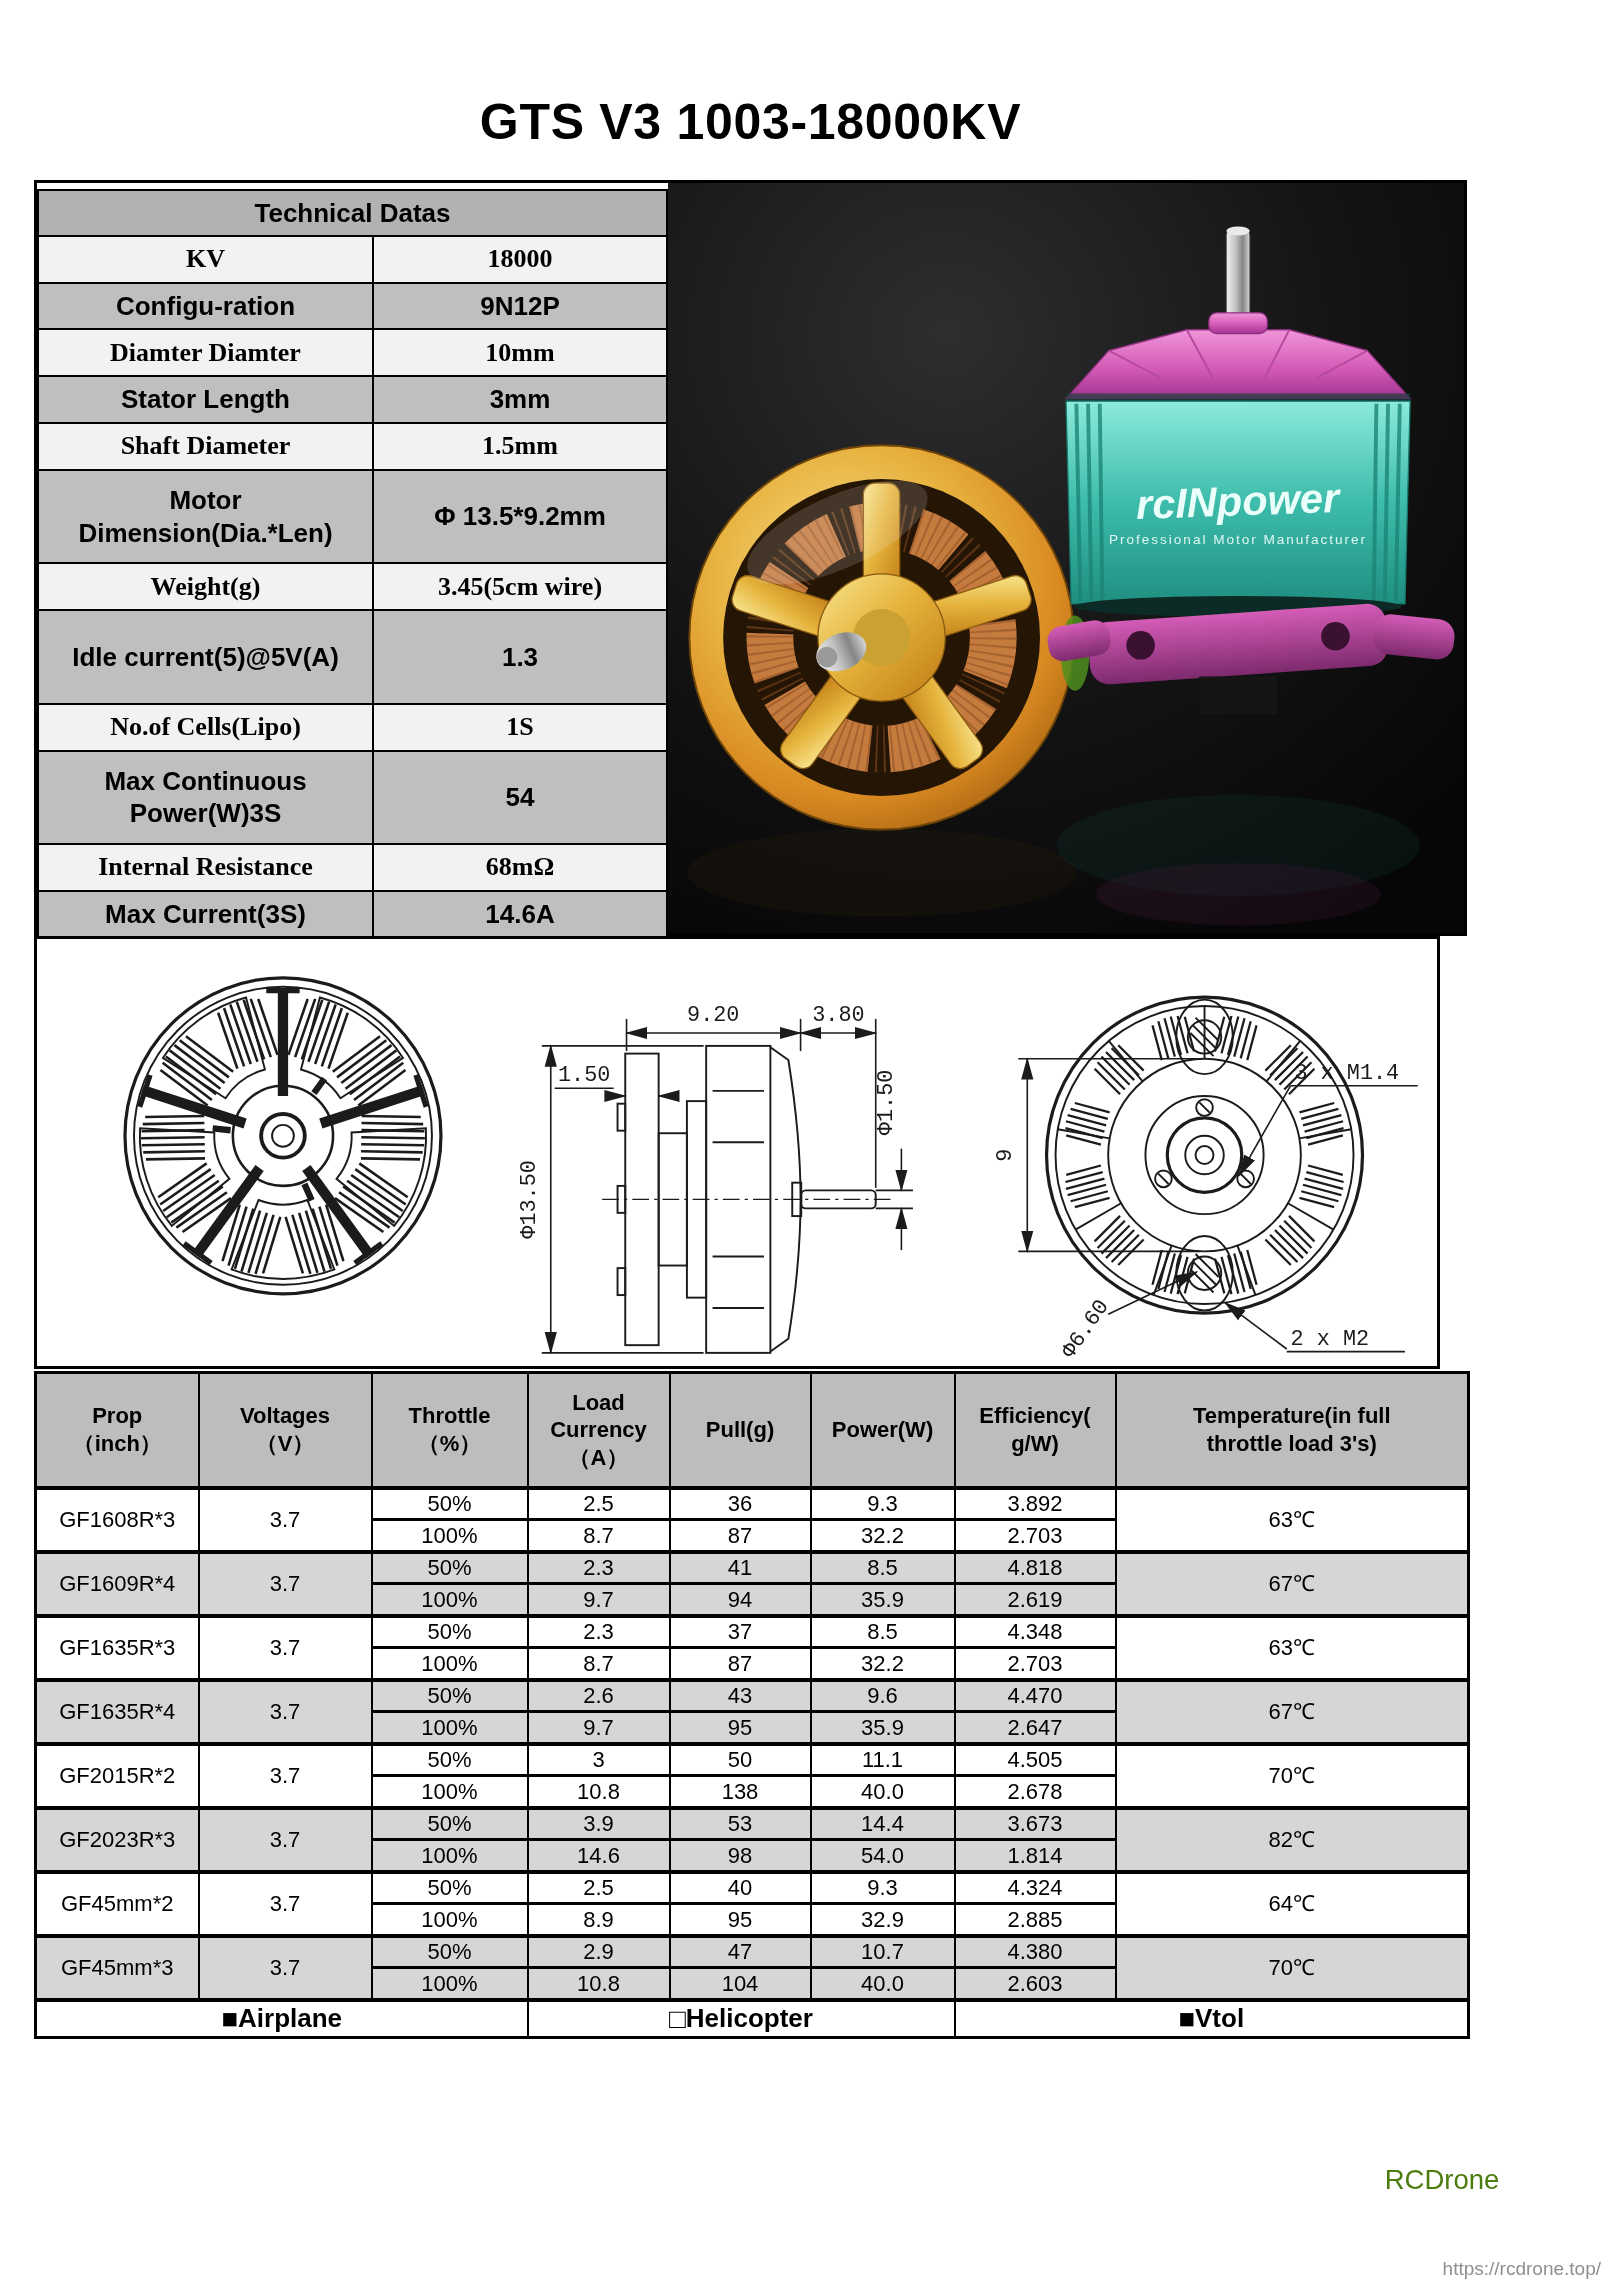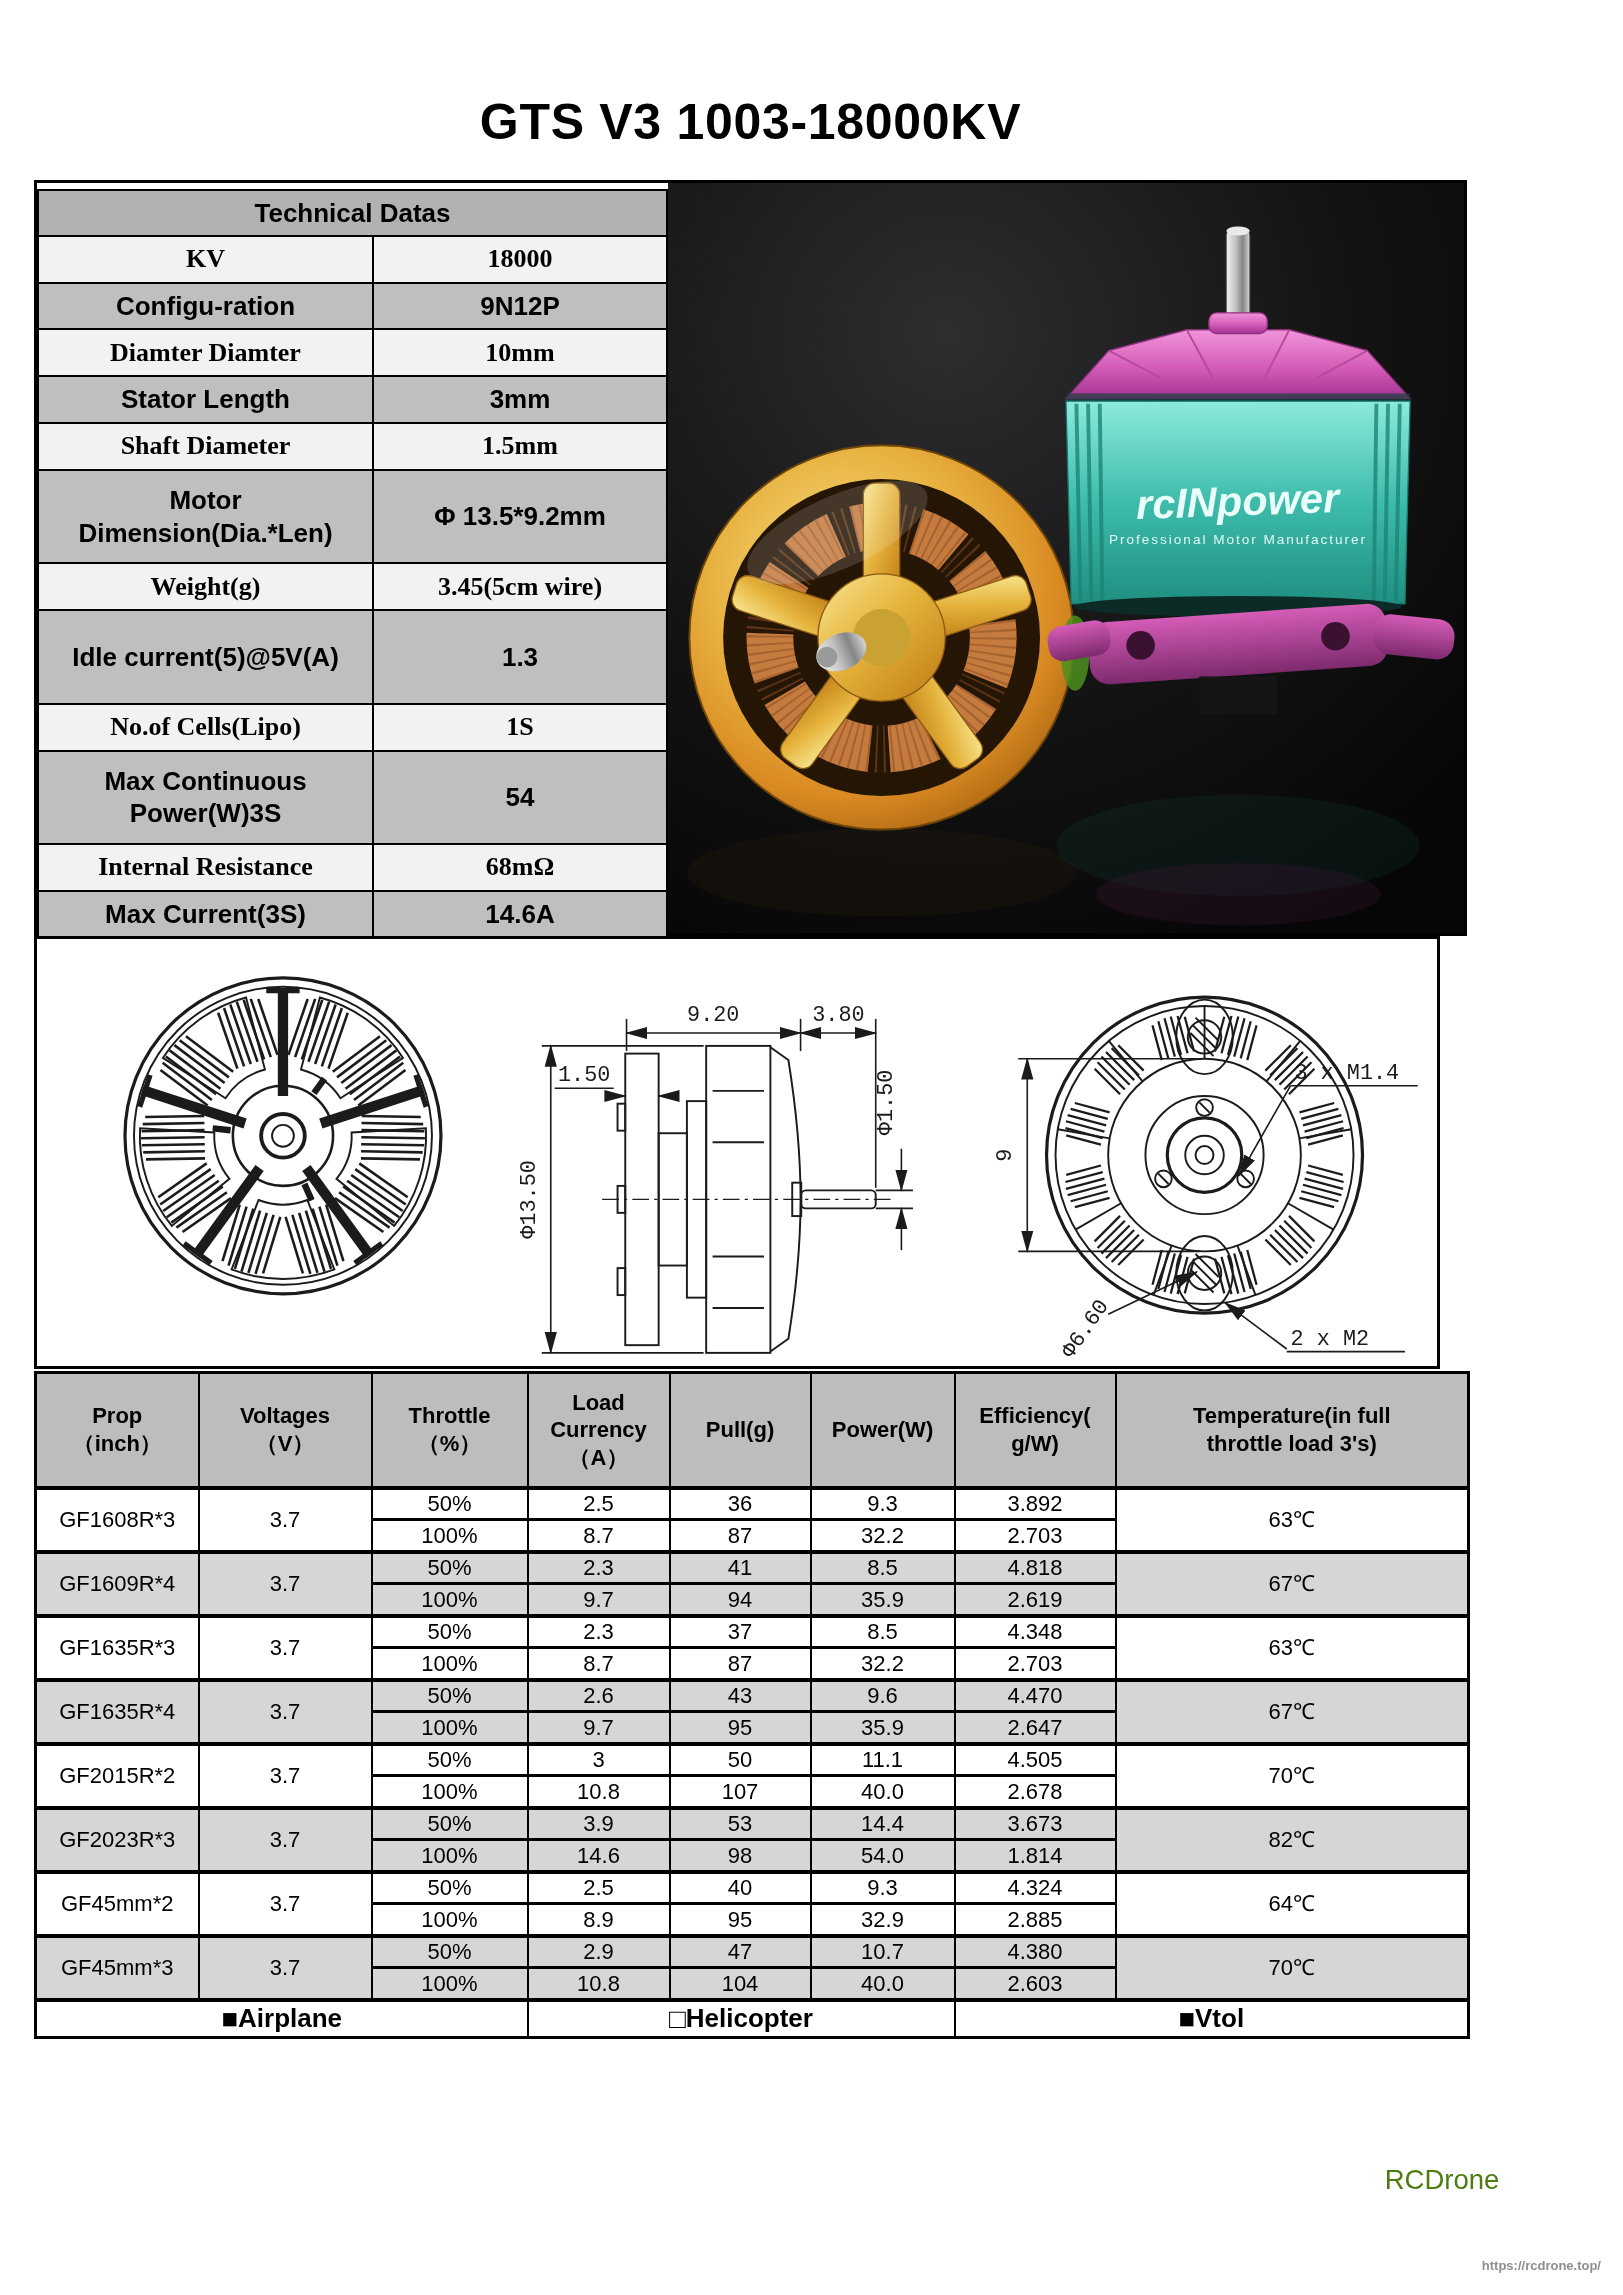--- a/index.html
+++ b/index.html
@@ -41,21 +41,21 @@
   .perf-table td{font-size:22px;font-weight:normal;height:32px;}
   .perf-table tr.gstart td{border-top-width:4.6px;}
   .perf-table tr.sub td{border-top-width:3.3px;}
   .perf-table tr.gwhite td{background:#ffffff;}
   .perf-table tr.ggray td{background:#d6d6d6;}
   .perf-table tr.legend td{height:37px;font-size:26px;font-weight:bold;background:#fff;border-top-width:4.6px;}
   .legend .mk{font-size:27.5px;vertical-align:-1.3px;}
 
   .watermark{position:absolute;left:1308px;top:2164px;width:268px;text-align:center;
              font-size:27.5px;color:#4d7c0f;font-family:"Liberation Sans",sans-serif;}
-  .siteurl{position:absolute;right:22px;top:2258px;font-size:13px;color:#8f8f8f;font-weight:bold;}
+  .siteurl{position:absolute;right:22px;top:2258px;font-size:19px;color:#8f8f8f;}
 </style>
 </head>
 <body>
 
 <div class="page">
 
   <div class="title">GTS V3 1003-18000KV</div>
 
   <div class="top-section">
     <table class="tech-table">
@@ -519,21 +519,21 @@
       <td>50%</td>
       <td>3</td>
       <td>50</td>
       <td>11.1</td>
       <td>4.505</td>
       <td rowspan="2">70℃</td>
     </tr>
     <tr class="sub gwhite">
       <td>100%</td>
       <td>10.8</td>
-      <td>107</td>
+      <td>138</td>
       <td>40.0</td>
       <td>2.678</td>
     </tr>
 
     <tr class="gstart ggray">
       <td rowspan="2">GF2023R*3</td>
       <td rowspan="2">3.7</td>
       <td>50%</td>
       <td>3.9</td>
       <td>53</td>

